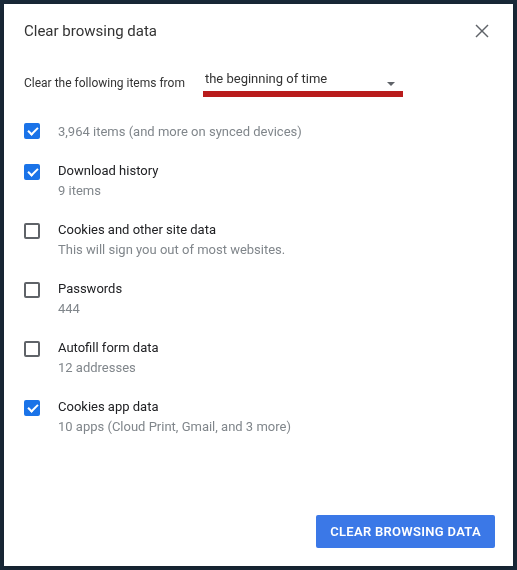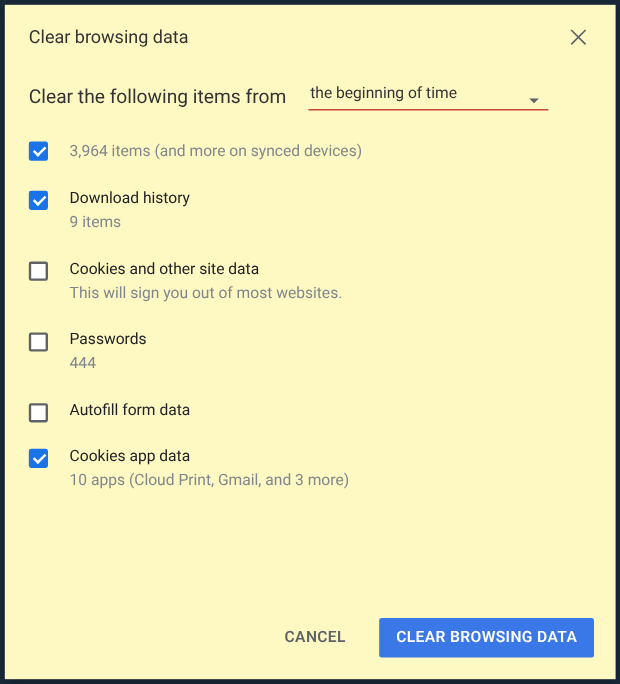--- a/index.html
+++ b/index.html
@@ -4,21 +4,21 @@
   <style>
     * { box-sizing: border-box; margin: 0; padding: 0; }
     body {
       font-family: 'Segoe UI', Roboto, Arial, sans-serif;
       background: #1a2a3a;
       width: 517px;
       height: 570px;
       overflow: hidden;
     }
     .dialog {
-      background: #fef9c3;
+      background: #ffffff;
       width: 509px;
       height: 562px;
       margin: 4px;
       position: relative;
       display: flex;
       flex-direction: column;
       box-shadow: 0 2px 10px rgba(0,0,0,0.3);
     }
     .header {
       display: flex;
@@ -40,27 +40,27 @@
       margin-right: 4px;
     }
     .close-btn svg { width: 14px; height: 14px; display: block; }
     .subrow {
       display: flex;
       align-items: center;
       padding: 14px 20px 10px 20px;
       gap: 18px;
     }
     .sublabel {
-      font-size: 16px;
+      font-size: 12px;
       color: #333;
     }
     .dropdown {
       flex: 0 0 auto;
       width: 200px;
-      border-bottom: 1px solid #b91c1c;
+      border-bottom: 6px solid #b91c1c;
       padding: 3px 2px 5px 2px;
       font-size: 13px;
       color: #333;
       display: flex;
       align-items: flex-end;
       justify-content: space-between;
       cursor: pointer;
     }
     .dropdown .caret {
       width: 0; height: 0;
@@ -194,28 +194,28 @@
         <div class="cb"></div>
         <div class="item-text">
           <div class="item-label">Passwords</div>
           <div class="item-desc">444</div>
         </div>
       </div>
       <div class="item">
         <div class="cb"></div>
         <div class="item-text">
           <div class="item-label">Autofill form data</div>
+          <div class="item-desc">12 addresses</div>
         </div>
       </div>
       <div class="item">
         <div class="cb checked"></div>
         <div class="item-text">
           <div class="item-label">Cookies app data</div>
           <div class="item-desc">10 apps (Cloud Print, Gmail, and 3 more)</div>
         </div>
       </div>
     </div>
 
   <div class="footer">
-    <button class="btn btn-cancel">CANCEL</button>
     <button class="btn btn-primary">CLEAR BROWSING DATA</button>
   </div>
 </div>
 
 </body></html>

